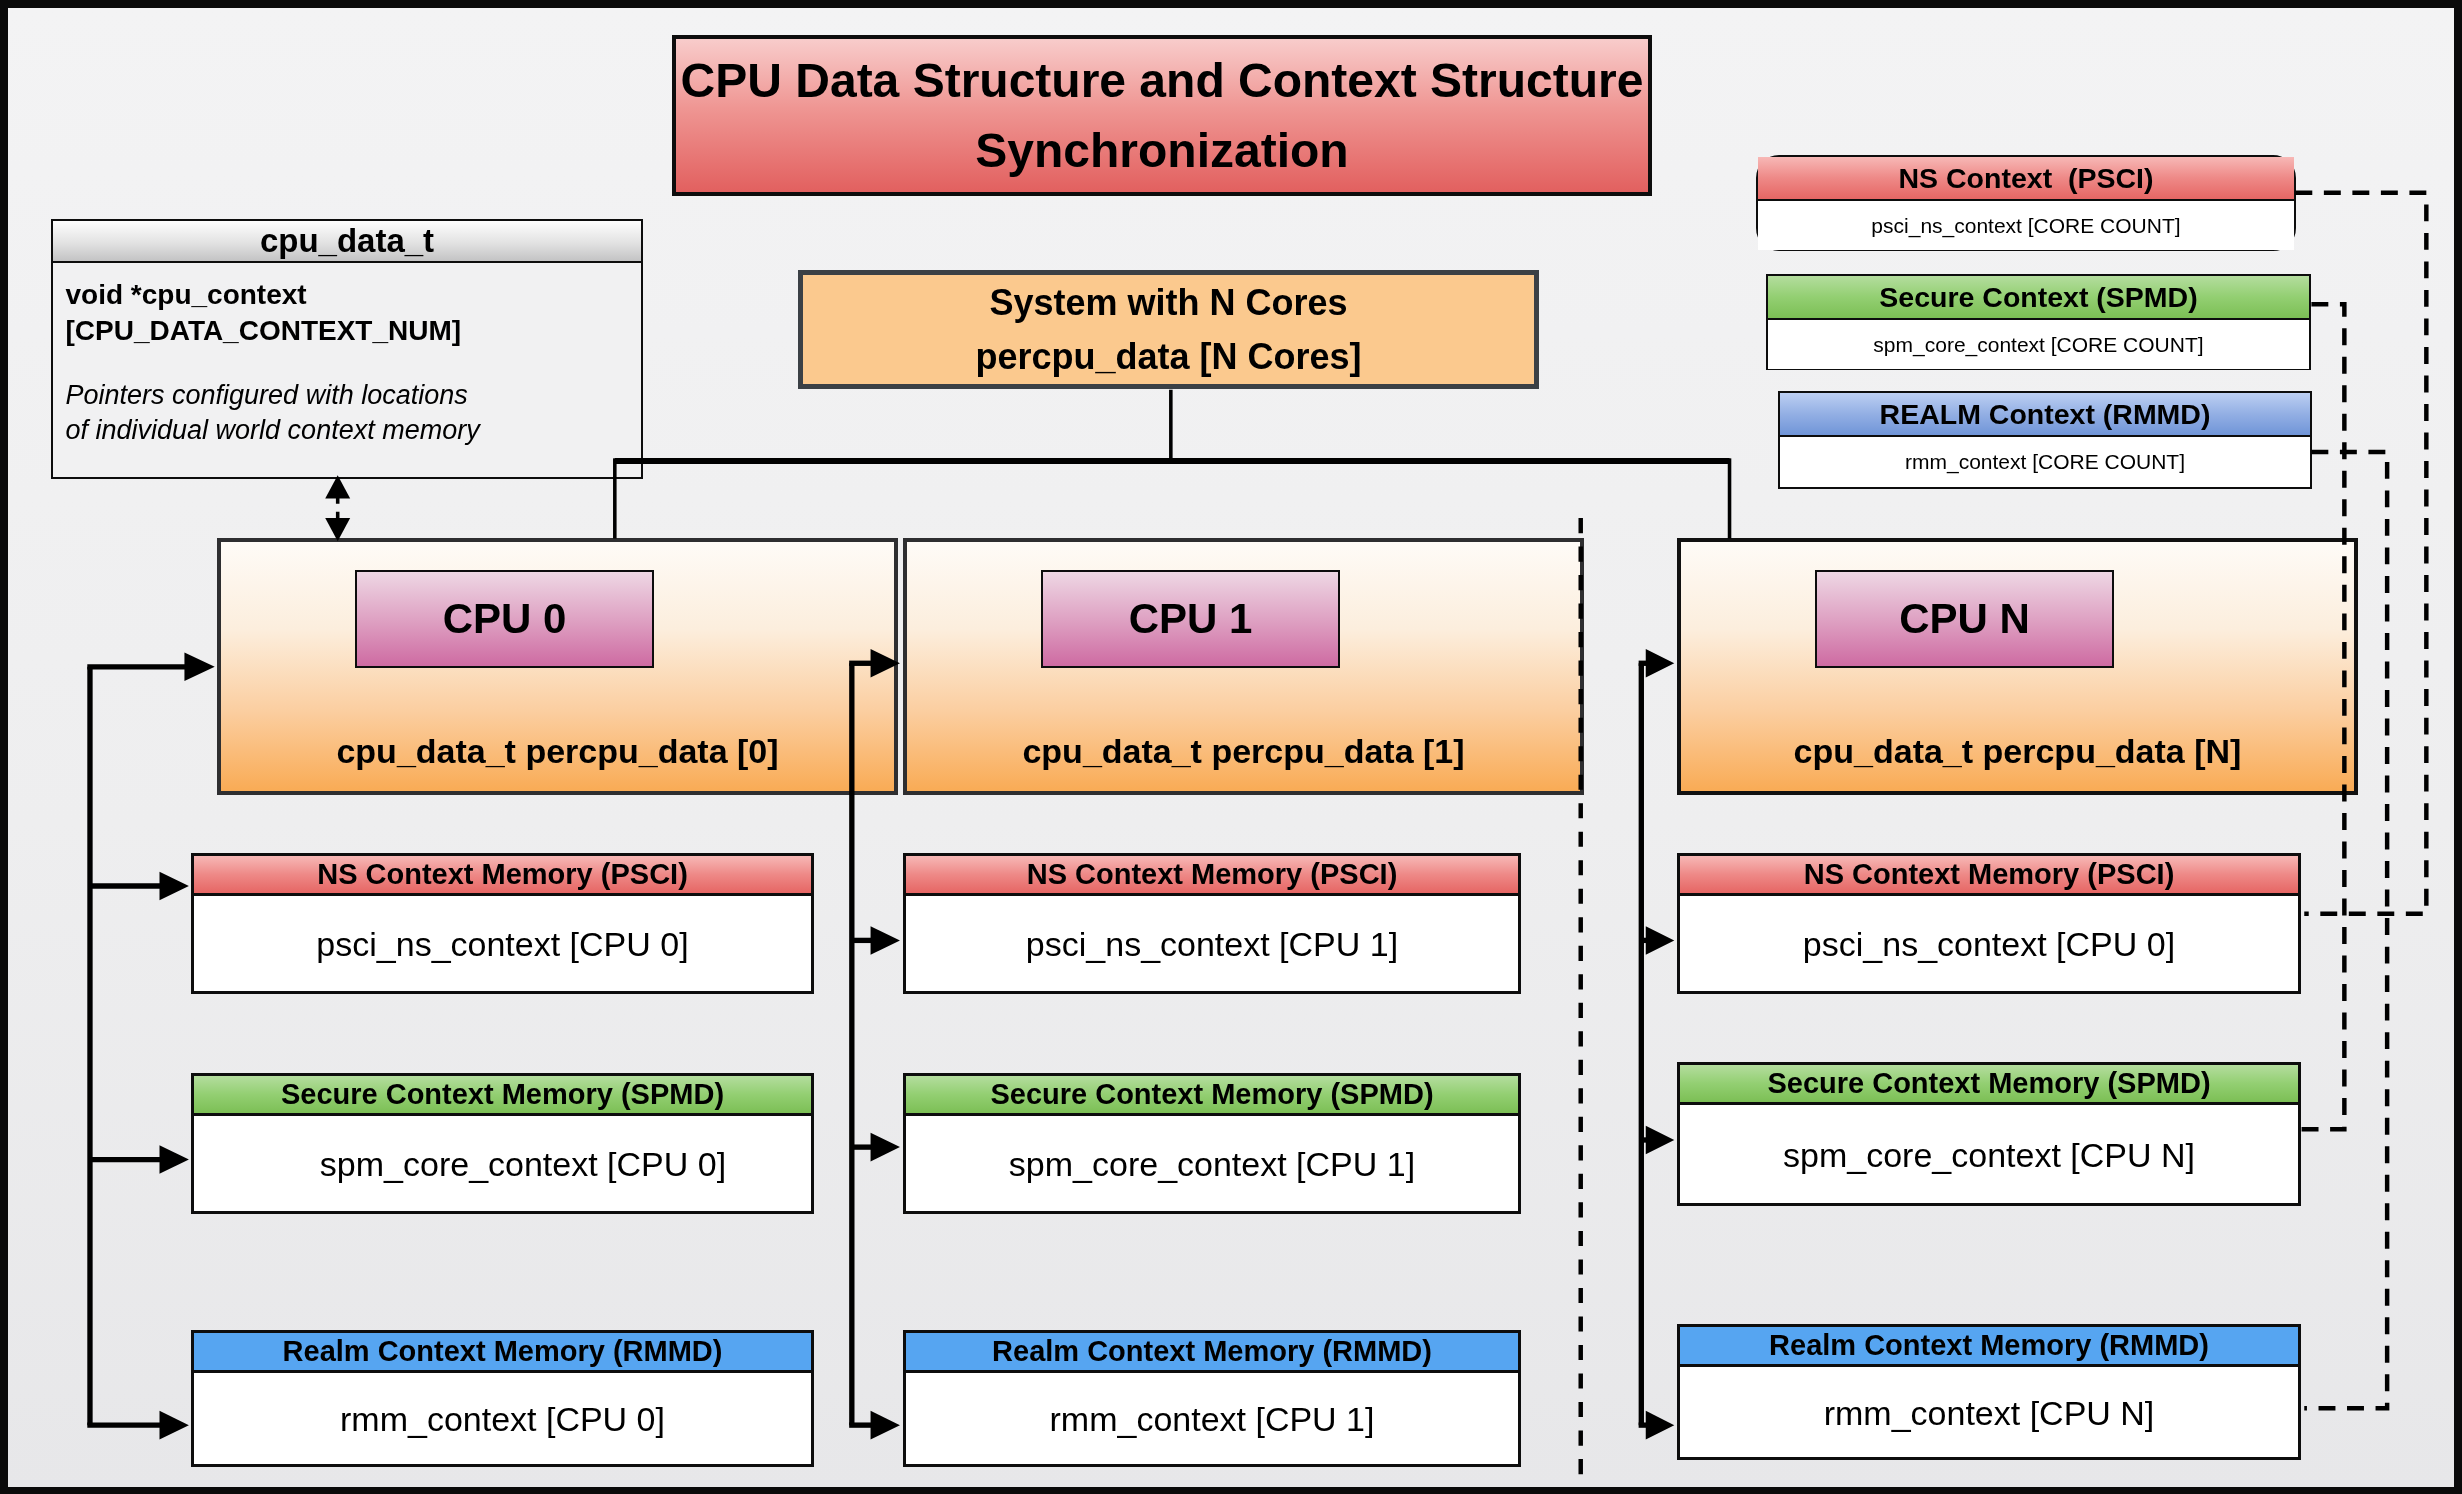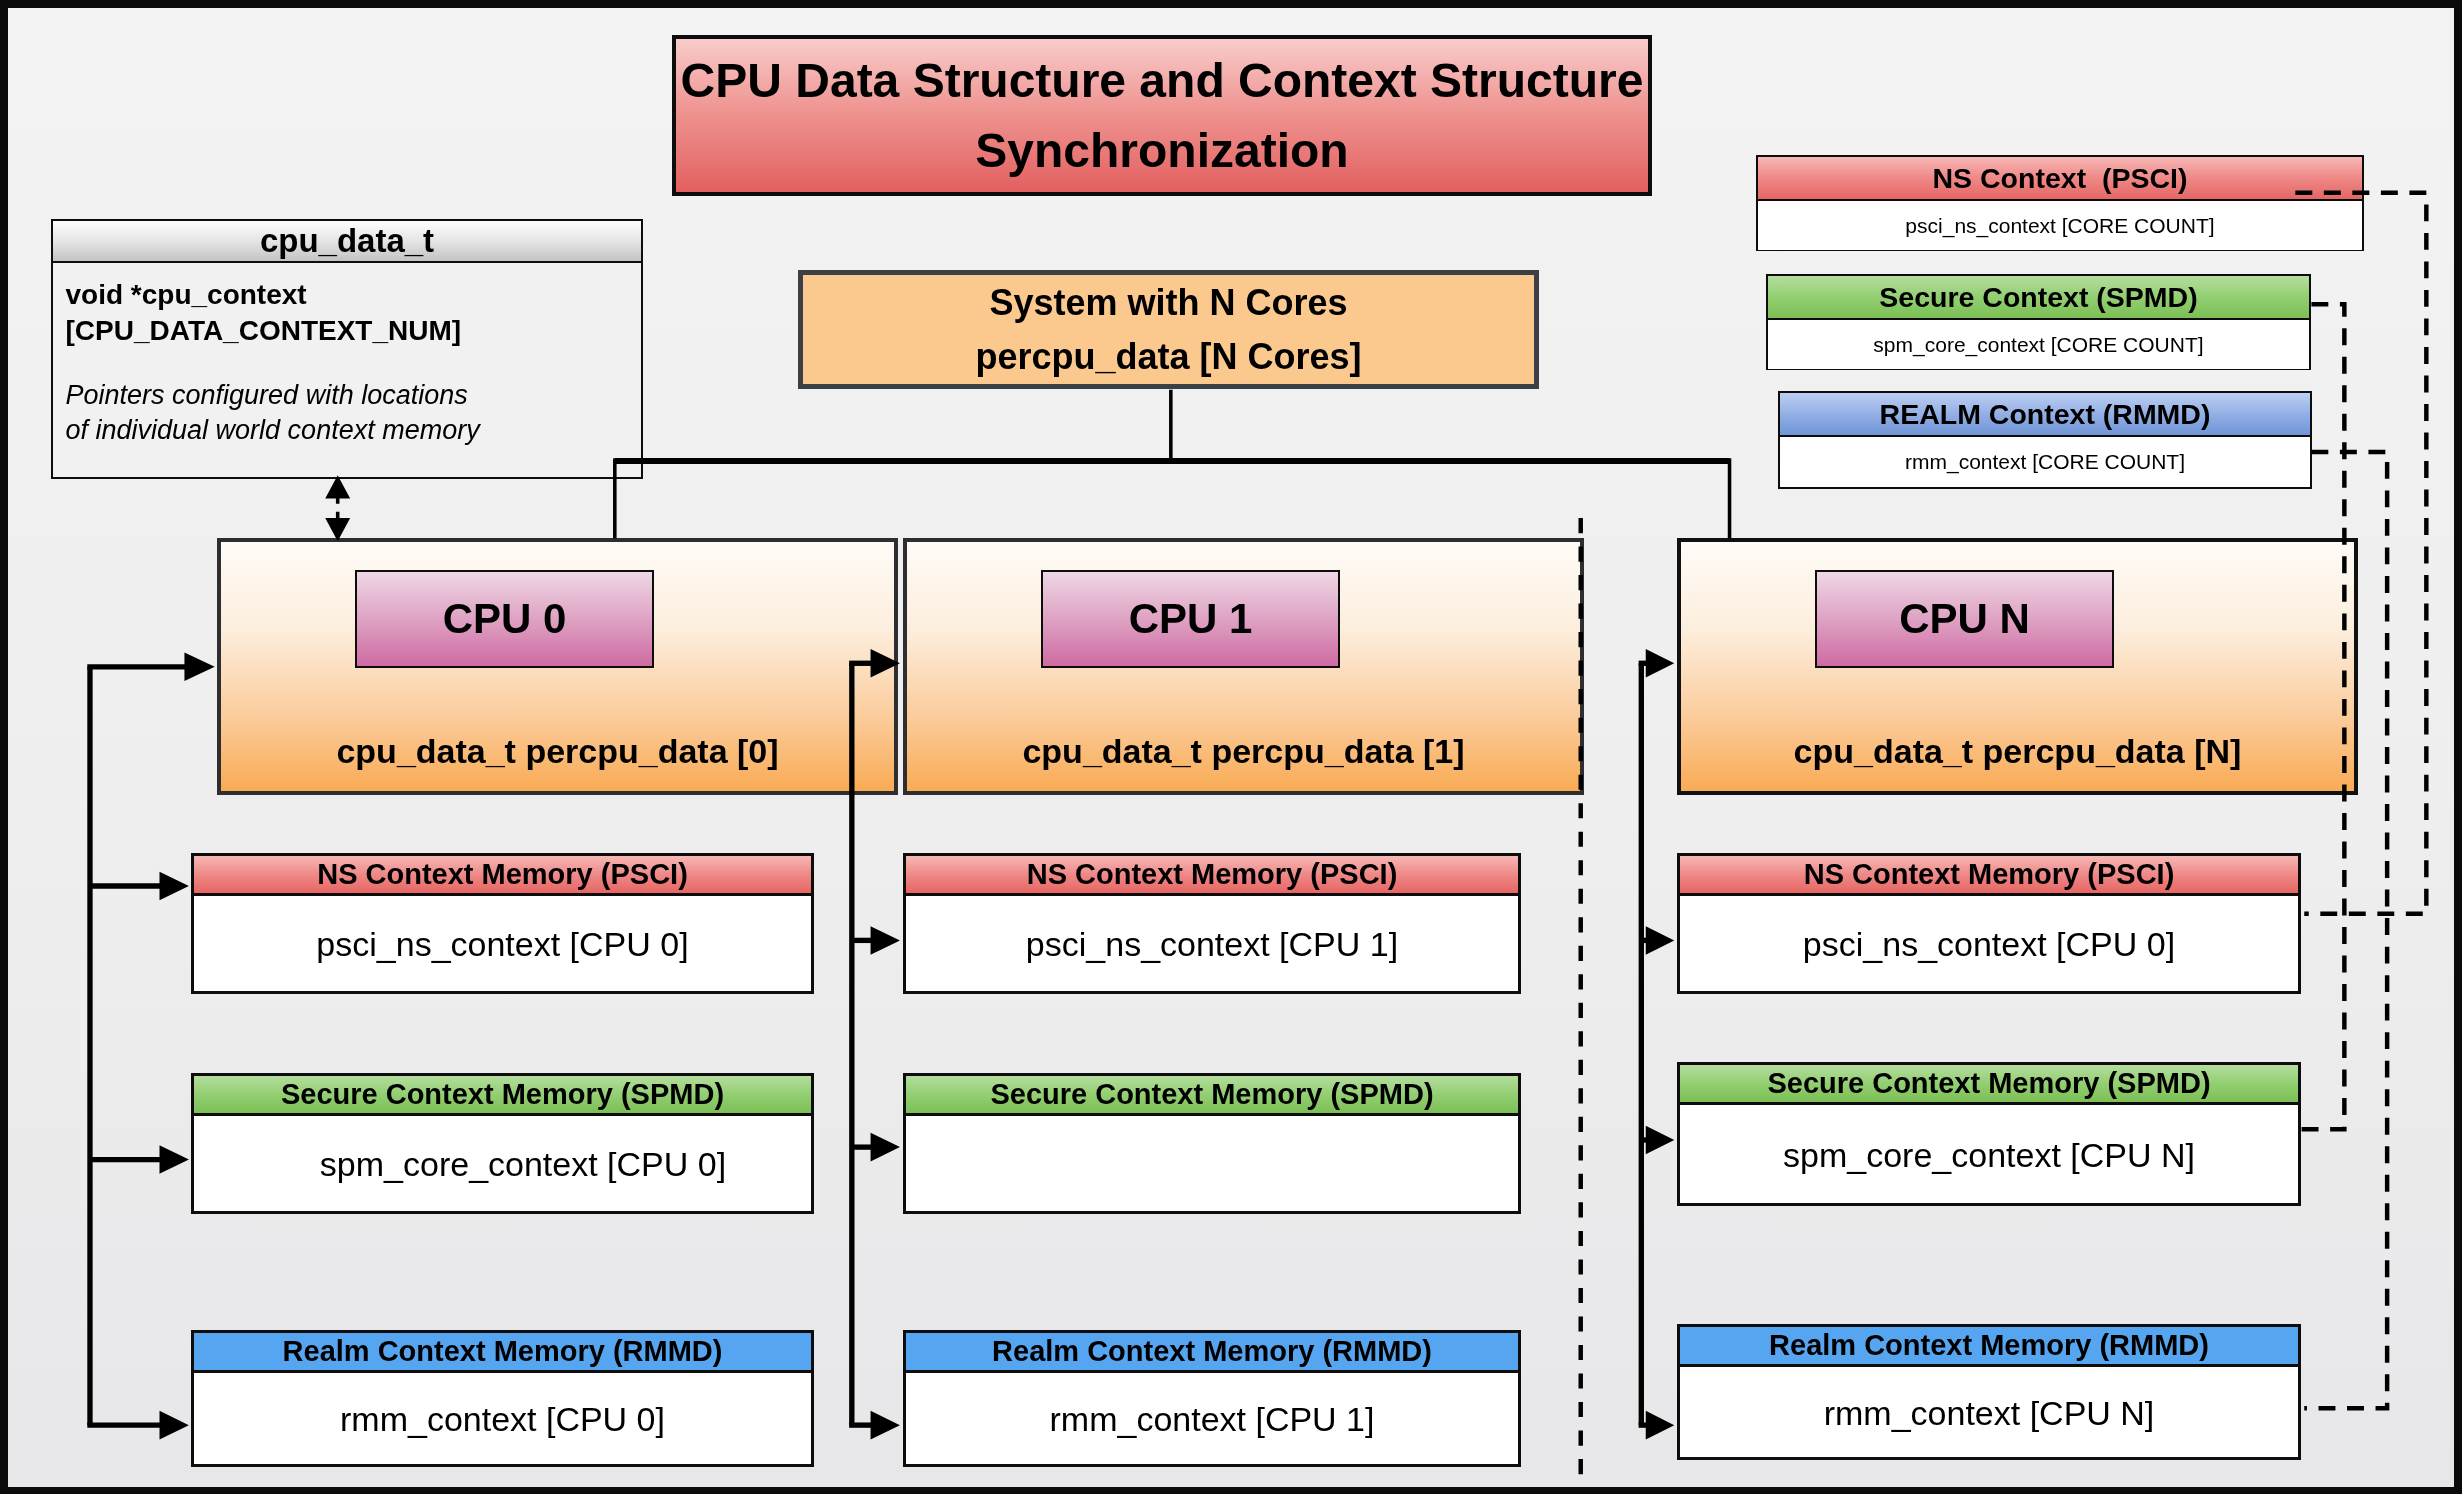--- a/index.html
+++ b/index.html
@@ -27,21 +27,21 @@
   .struct-field{font-weight:bold;white-space:pre-line;}
   .struct-note{font-style:italic;font-size:27px;margin-top:30px;white-space:pre-line;}
   
   .system{left:790px;top:262px;width:741px;height:119px;background:#fbc98e;
     border:5.3px solid #3b4045;font-weight:bold;font-size:36px;line-height:1.5;}
   
   .lg{border:2.7px solid #0d0d0d;background:#fff;}
   .lg .hdr{display:block;height:42px;line-height:42px;text-align:center;font-weight:bold;
     font-size:28.5px;border-bottom:2.7px solid #0d0d0d;white-space:pre;}
   .lg .bdy{display:block;height:49px;line-height:49px;text-align:center;font-size:21px;background:#fff;}
-  .lg-ns{left:1748px;top:147px;width:608px;height:96px;}
+  .lg-ns{left:1748px;top:147px;width:540px;height:96px;border-radius:23px;}
   .lg-sec{left:1758px;top:266px;width:545px;height:96px;}
   .lg-realm{left:1770px;top:383px;width:534px;height:98px;}
   .hdr-red{background:linear-gradient(180deg,#f7b8b6 0%,#ee8987 50%,#e66664 100%);}
   .hdr-green{background:linear-gradient(180deg,#b4dd9e 0%,#93cf72 50%,#7cbf55 100%);}
   .hdr-blue-muted{background:linear-gradient(180deg,#bccff2 0%,#93afe4 50%,#7095d8 100%);}
   .hdr-blue{background:#56a5f1;}
   
   .cpu{width:681px;height:257px;top:530px;border:4.5px solid #2e2e30;
     background:linear-gradient(180deg,#fefbf7 0%,#fceedd 35%,#fbceA0 68%,#f9ab55 100%);}
   .badge{left:134px;top:28px;width:299px;height:98px;border:2.7px solid #0d0d0d;
@@ -117,20 +117,21 @@
   <div class="abs cpu" style="left:895px;">
     <div class="abs ctr badge">CPU 1</div>
     <div class="abs cpu-label">cpu_data_t percpu_data [1]</div>
   </div>
   <div class="abs ctx" style="left:895px;top:845px;width:618px;height:141px;">
     <span class="hdr hdr-red">NS Context Memory (PSCI)</span>
     <div class="bdy" style="height:96px;">psci_ns_context [CPU 1]</div>
   </div>
   <div class="abs ctx" style="left:895px;top:1065px;width:618px;height:141px;">
     <span class="hdr hdr-green">Secure Context Memory (SPMD)</span>
+    <div class="bdy" style="height:96px;">spm_core_context [CPU 1]</div>
   </div>
   <div class="abs ctx" style="left:895px;top:1322px;width:618px;height:137px;">
     <span class="hdr hdr-blue">Realm Context Memory (RMMD)</span>
     <div class="bdy" style="height:93px;">rmm_context [CPU 1]</div>
   </div>
 
   <div class="abs cpu" style="left:1669px;border-color:#111;">
     <div class="abs ctr badge">CPU N</div>
     <div class="abs cpu-label">cpu_data_t percpu_data [N]</div>
   </div>

